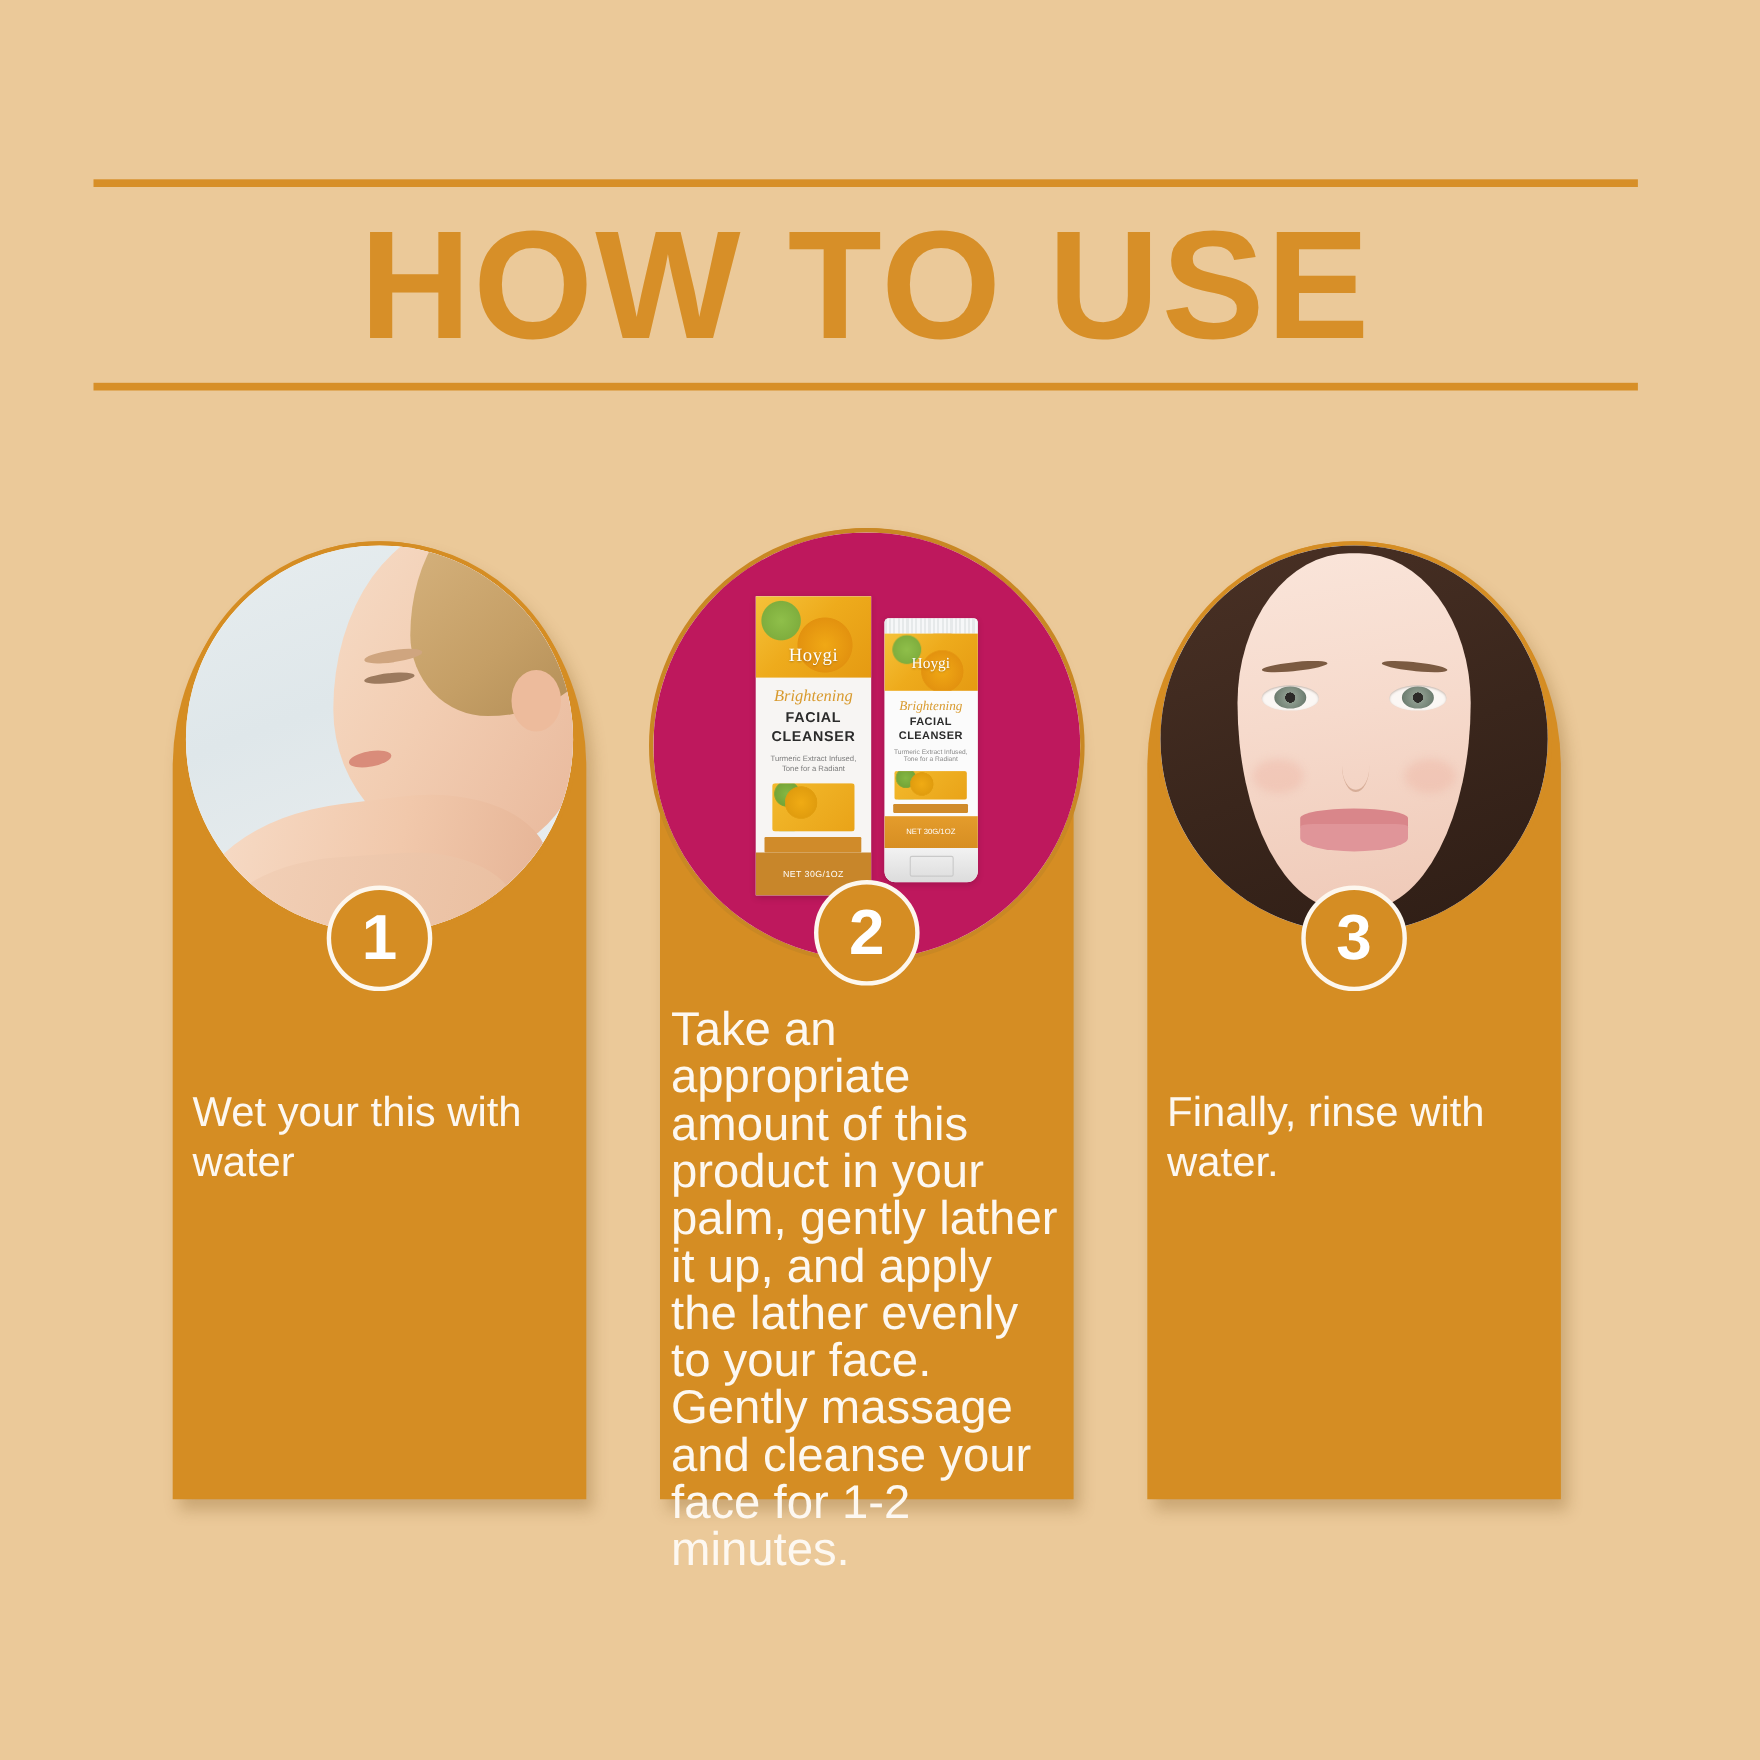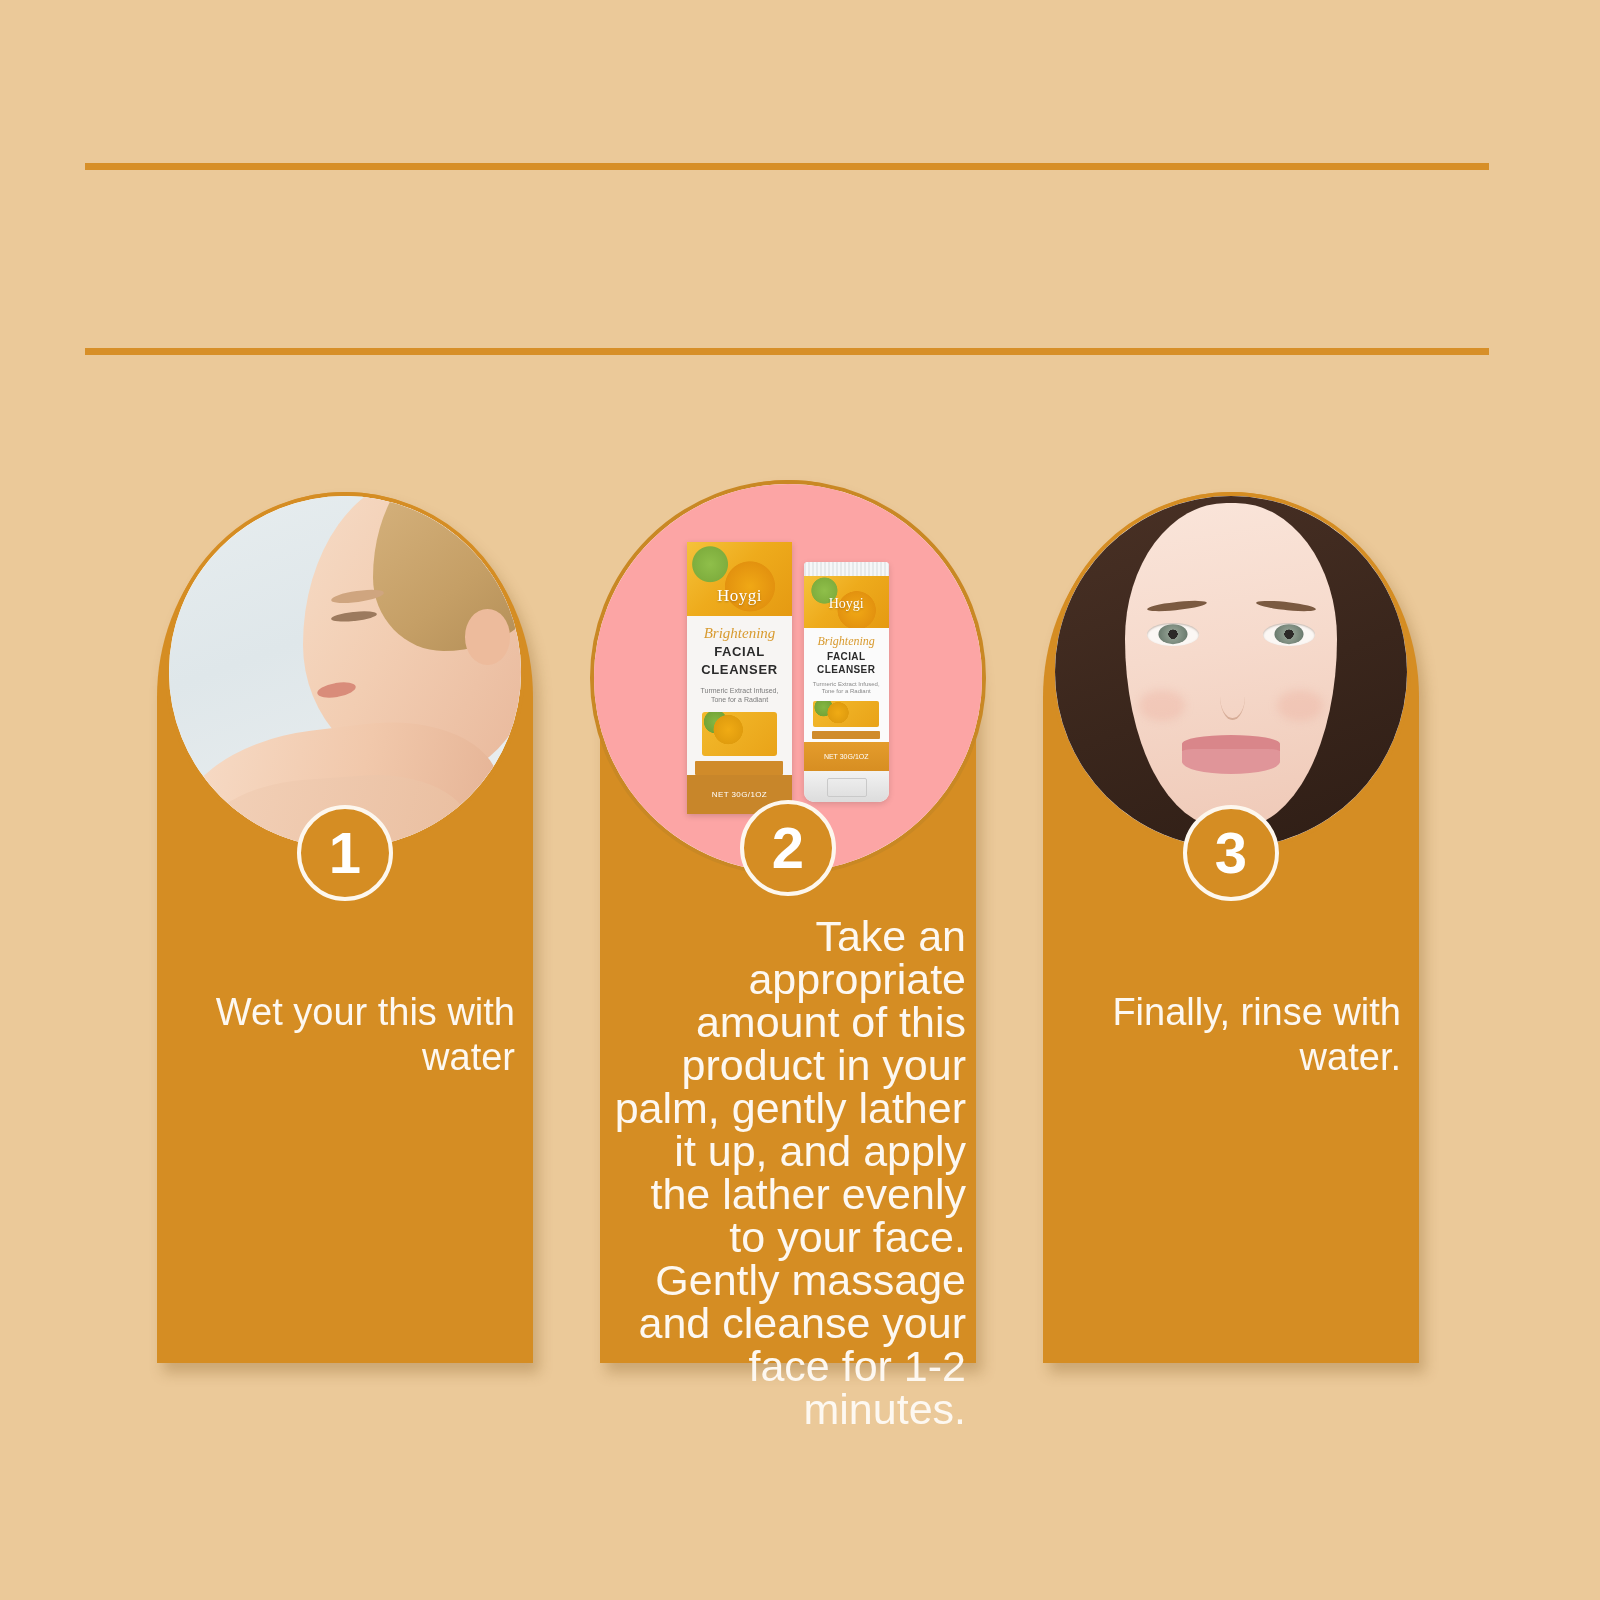--- a/index.html
+++ b/index.html
@@ -178,21 +178,21 @@
     width: 80%; height: 36%;
     background: linear-gradient(110deg, #f3d2ba 0%, #e9bd9e 100%);
     border-radius: 44% 38% 26% 30% / 58% 50% 40% 46%;
     transform: rotate(-4deg);
   }
 
   
   .scene2 {
     position: absolute;
     inset: 0;
-    background: #fca5a5;
+    background: #be185d;
   }
   .prod-box {
     position: absolute;
     left: 24%;
     top: 15%;
     width: 27%;
     height: 70%;
     background: #f7f5f3;
     box-shadow: 0 2px 6px rgba(0,0,0,.16);
     display: flex;
@@ -471,40 +471,41 @@
     line-height: 1;
   }
   .step.s1 .badge, .step.s3 .badge { top: 345px; }
   .step.s2 .badge { top: 340px; }
 
   
   .caption {
     position: absolute;
     left: 18px;
     width: 340px;
-    text-align: right;
+    text-align: left;
     color: #fdf8f1;
     font-size: 38px;
     line-height: 1.18;
     font-weight: 400;
   }
   .step.s1 .caption, .step.s3 .caption { top: 530px; }
   .step.s2 .caption {
     top: 455px;
     font-size: 43px;
     line-height: 1.0;
     left: 10px;
     width: 356px;
   }
 </style>
 </head>
 <body>
 
 <div id="header">
   <div class="rule top"></div>
+  <div id="page-title">HOW TO USE</div>
   <div class="rule bottom"></div>
 </div>
 
 <div id="steps">
 
   <div class="step s1">
     <div class="card"></div>
 
     <div class="photo">
       <div class="photo-inner">

